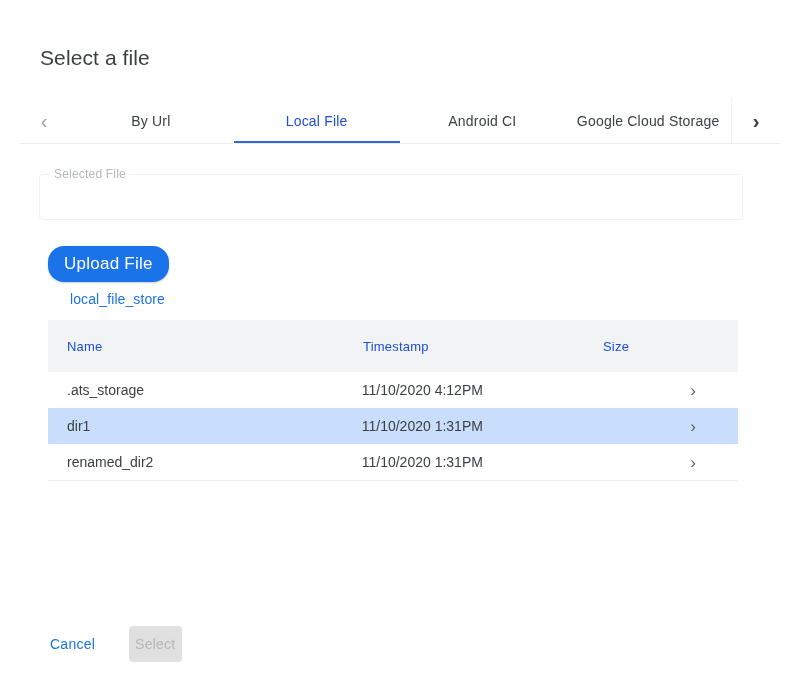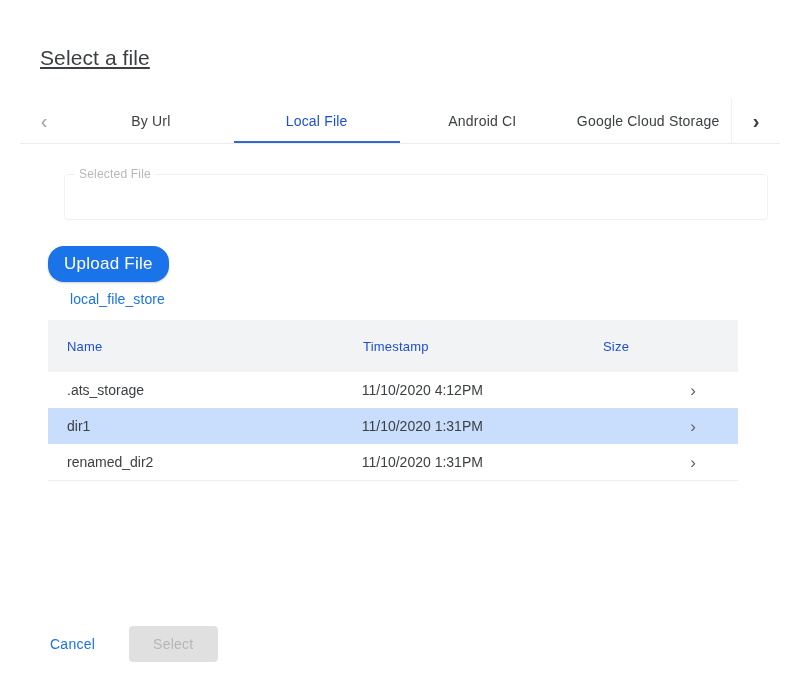--- a/index.html
+++ b/index.html
@@ -28,21 +28,20 @@
   
   .dialog-title {
     position: absolute;
     left: 40px;
     top: 44px;
     font-size: 21px;
     line-height: 28px;
     color: #3c4043;
     font-weight: 400;
     letter-spacing: 0.1px;
-    text-decoration: underline;
   }
 
   
   .tabbar {
     position: absolute;
     left: 20px;
     top: 98px;
     width: 760px;
     height: 46px;
     border-bottom: 1px solid #ececec;
@@ -100,21 +99,21 @@
     left: 0;
     right: 0;
     bottom: -1px;
     height: 3px;
     background: #3367d6;
   }
 
   
   .field-wrap {
     position: absolute;
-    left: 64px;
+    left: 39px;
     top: 174px;
     width: 704px;
     height: 46px;
   }
   .field-outline {
     position: absolute;
     inset: 0;
     border: 1px solid #f0f1f2;
     border-radius: 4px;
     box-sizing: border-box;
@@ -238,21 +237,21 @@
     border: 0;
     border-radius: 4px;
     color: #1a73e8;
     font-family: "Liberation Sans", sans-serif;
     font-size: 14px;
     letter-spacing: 0.25px;
     cursor: pointer;
   }
   .btn-disabled {
     height: 36px;
-    padding: 0 24px;
+    padding: 0 6px;
     background: #e0e0e0;
     border: 0;
     border-radius: 4px;
     color: #b6b6b6;
     font-family: "Liberation Sans", sans-serif;
     font-size: 14px;
     letter-spacing: 0.25px;
     cursor: default;
   }
 </style>

